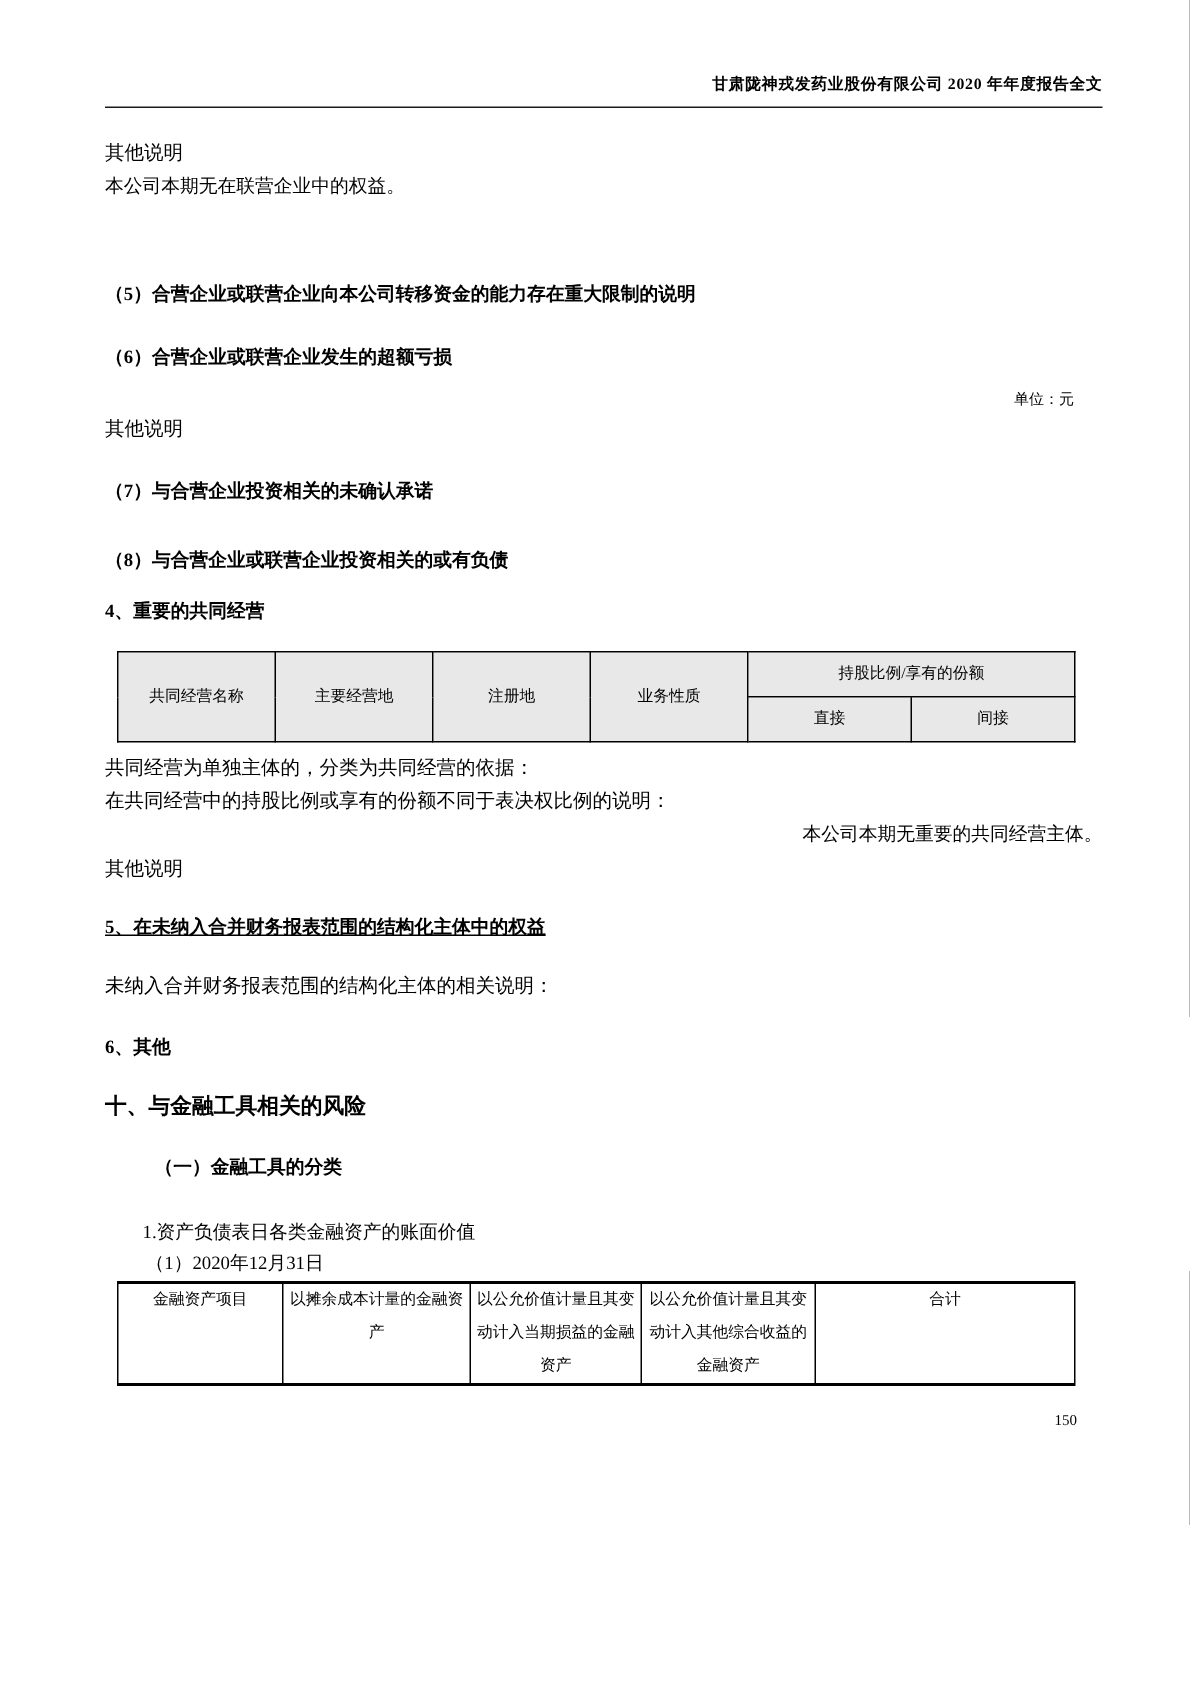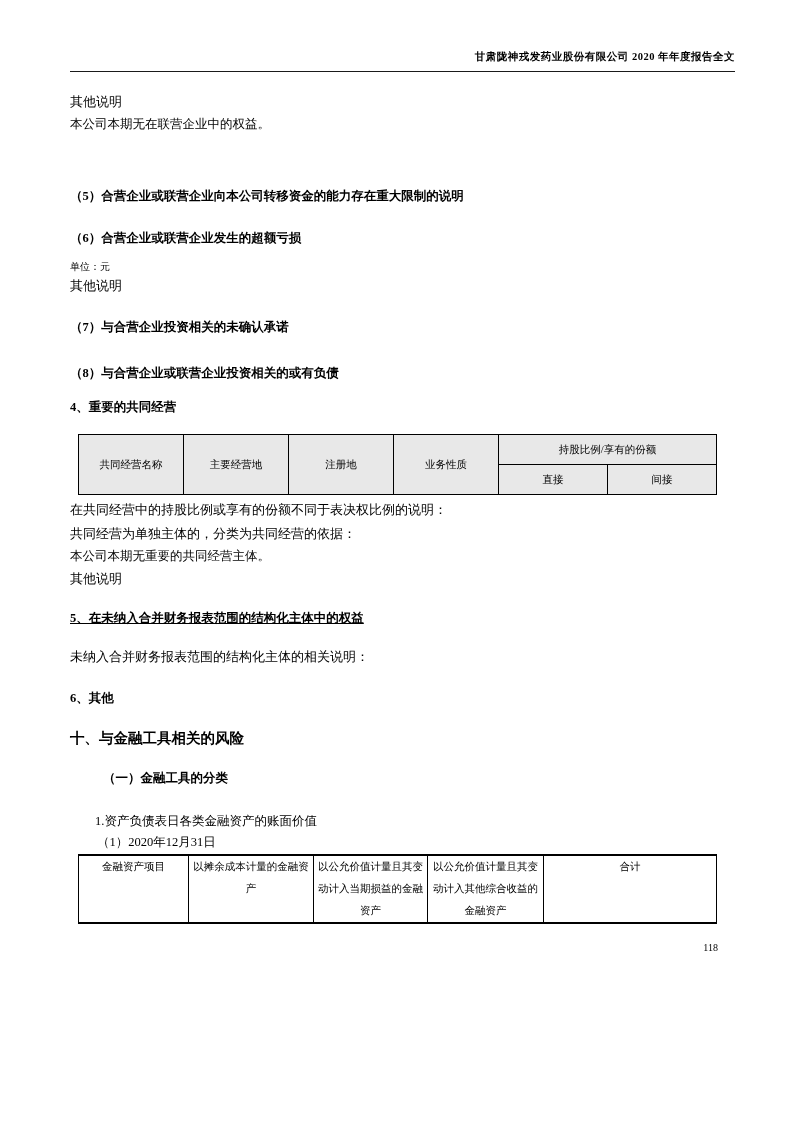--- a/index.html
+++ b/index.html
@@ -12,21 +12,21 @@
   .doc-header {
     padding-top:50px; padding-bottom:7px; border-bottom:1.5px solid #1a1a1a;
     text-align:right; font-size:10.5px; font-weight:600; line-height:14px;
     letter-spacing:0.5px;
   }
   .note { font-size:13px; line-height:14px; }
   .body-text { font-size:12.5px; line-height:18px; }
   .h-sub { font-size:12.5px; font-weight:bold; line-height:17px; }
   .h-num { font-size:12.5px; font-weight:bold; line-height:17px; }
   .h-top { font-size:14.5px; font-weight:bold; line-height:20px; }
-  .unit-label { font-size:10px; text-align:left; margin-right:19px; line-height:14px; }
+  .unit-label { font-size:10px; text-align:right; margin-right:19px; line-height:14px; }
   .page-number { font-size:10px; text-align:right; margin-right:17px; line-height:14px; }
 
   table { border-collapse:collapse; table-layout:fixed; width:638px; margin-left:8px; }
   td {
     border:1px solid #000; font-size:10.5px; text-align:center;
     vertical-align:middle; padding:2px 5px; line-height:17px;
     overflow:hidden;
   }
   .t-gray td { background:#e8e8e8; }
   .t1 tr { height:50px; }
@@ -41,21 +41,21 @@
   .mt-h6 { margin-top:25px; }
   .mt-unit { margin-top:13px; }
   .mt-t1 { margin-top:13px; }
   .mt-note2 { margin-top:5px; }
   .mt-h7 { margin-top:26px; }
   .mt-h8 { margin-top:29px; }
   .mt-h4 { margin-top:17px; }
   .mt-t2 { margin-top:18px; }
   .mt-jn1 { margin-top:8px; }
   .mt-jn2 { margin-top:10px; }
-  .mt-nojo { margin-top:6px; }
+  .mt-nojo { margin-top:6px;text-align:right; }
   .mt-note3 { margin-top:7px; }
   .mt-h5s { margin-top:24px;text-decoration:underline; }
   .mt-sn { margin-top:23px; }
   .mt-h6o { margin-top:26px; }
   .mt-h10 { margin-top:21px; }
   .mt-para { margin-top:20px; }
   .mt-hc { margin-top:22px; }
   .mt-s1 { margin-top:3px; }
   .mt-s2 { margin-top:3px; }
   .mt-t3 { margin-top:3px; }
@@ -106,22 +106,22 @@
       <td rowspan="2">业务性质</td>
       <td colspan="2">持股比例/享有的份额</td>
     </tr>
     <tr>
       <td>直接</td>
       <td>间接</td>
     </tr>
   </tbody>
     </table>
 
+  <div class="note mt-jn2">共同经营为单独主体的，分类为共同经营的依据：</div>
   <div class="note mt-jn1">在共同经营中的持股比例或享有的份额不同于表决权比例的说明：</div>
-  <div class="note mt-jn2">共同经营为单独主体的，分类为共同经营的依据：</div>
   <div class="body-text mt-nojo">本公司本期无重要的共同经营主体。</div>
   <div class="note mt-note3">其他说明</div>
 
   <div class="h-num mt-h5s">5、在未纳入合并财务报表范围的结构化主体中的权益</div>
   <div class="note mt-sn">未纳入合并财务报表范围的结构化主体的相关说明：</div>
 
   <div class="h-num mt-h6o">6、其他</div>
 
   <div class="h-top mt-h10">十、与金融工具相关的风险</div>
 
@@ -142,15 +142,15 @@
         <tr>
       <td>金融资产项目</td>
       <td>以摊余成本计量的金融资产</td>
       <td>以公允价值计量且其变动计入当期损益的金融资产</td>
       <td>以公允价值计量且其变动计入其他综合收益的金融资产</td>
       <td>合计</td>
     </tr>
   </tbody>
     </table>
 
-  <div class="page-number mt-pn">118</div>
+  <div class="page-number mt-pn">150</div>
 
 </div>
 
 </body></html>

